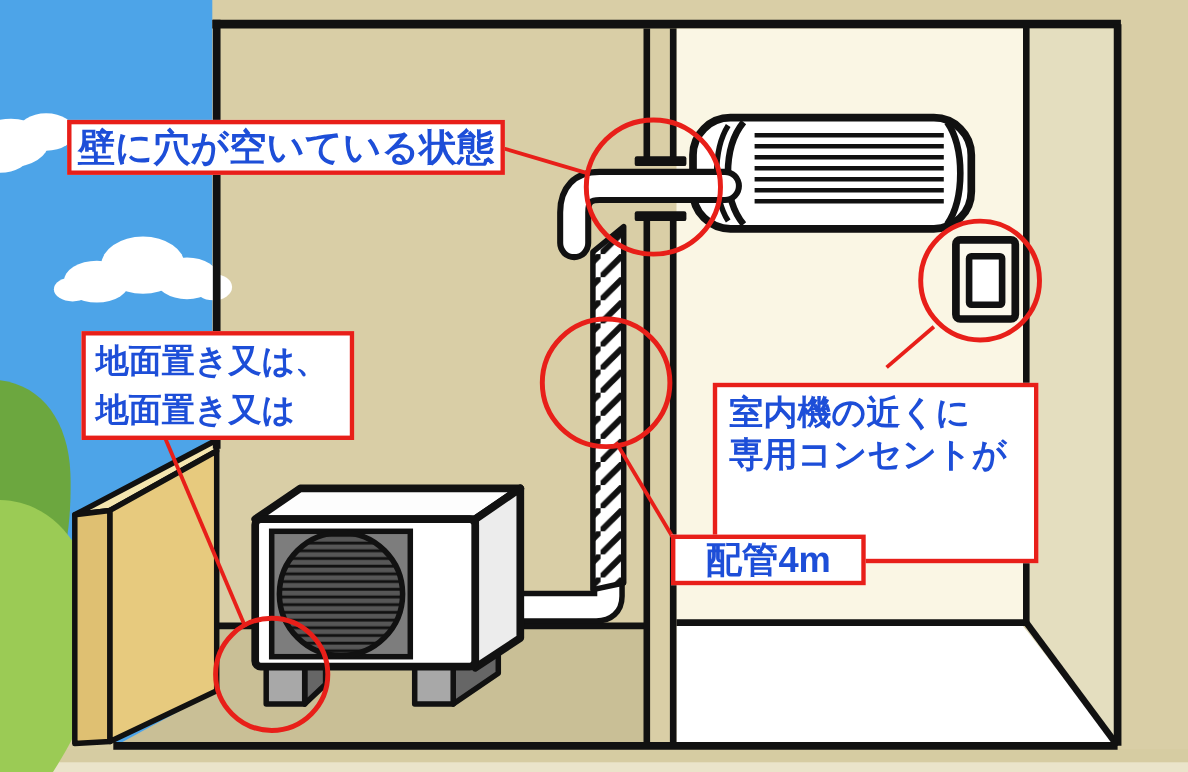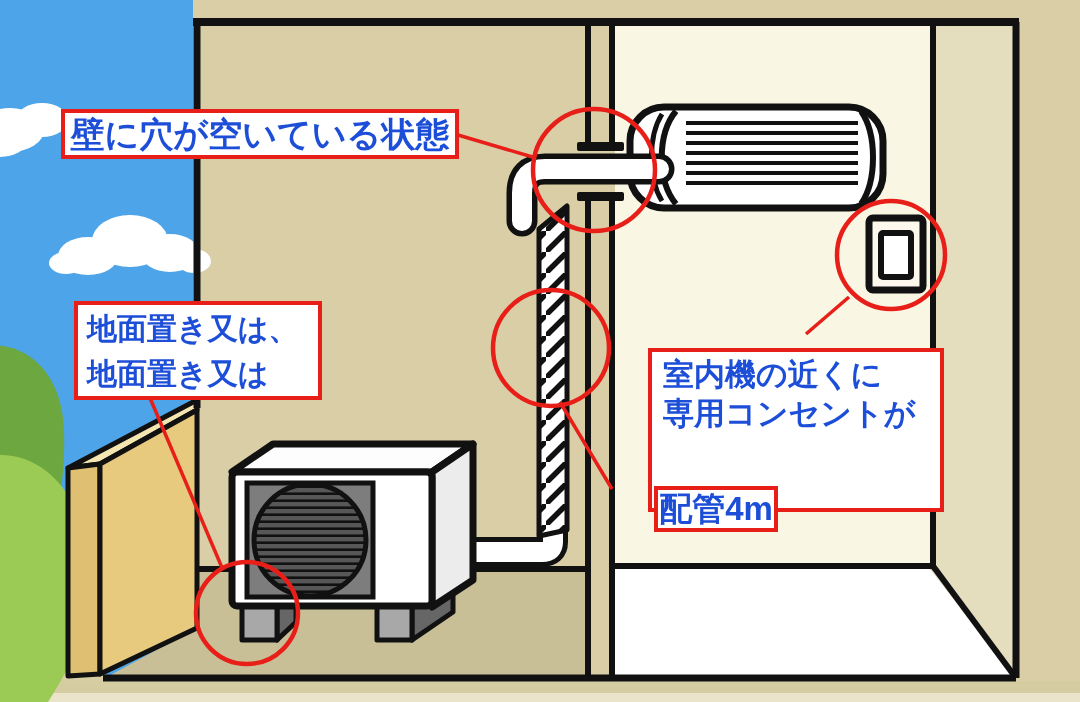--- a/index.html
+++ b/index.html
@@ -13,22 +13,22 @@
     border:4px solid #e81f19;color:#1d4ed8;font-weight:700;
     white-space:nowrap;z-index:5;
   }
   .callout .line{display:block;}
   #label-wall-hole{left:61px;top:109px;width:398px;height:50px;
     font-size:34px;line-height:42px;text-align:center;}
   #label-placement{left:58px;top:301px;width:248px;height:99px;
     font-size:30px;line-height:45px;padding:1px 9px;margin-left:16px;}
   #label-outlet{left:648px;top:332px;width:296px;height:164px;
     font-size:31px;line-height:39px;padding:3px 11px;margin-top:16px;}
-  #label-piping{left:610px;top:486px;width:124px;height:46px;
-    font-size:33px;line-height:38px;text-align:center;margin-left:44px;}
+  #label-piping{left:610px;top:486px;width:177px;height:46px;
+    font-size:33px;line-height:38px;text-align:center;}
 </style>
 </head>
 <body>
 
 <div id="stage">
 
 <svg id="scene-svg" width="1080" height="702" viewBox="0 0 1080 702">
   <defs>
     <pattern id="wrapS" patternUnits="userSpaceOnUse" width="21" height="21">
       <path d="M -5,26 L 26,-5" stroke="#111111" stroke-width="5.5" fill="none"></path>

